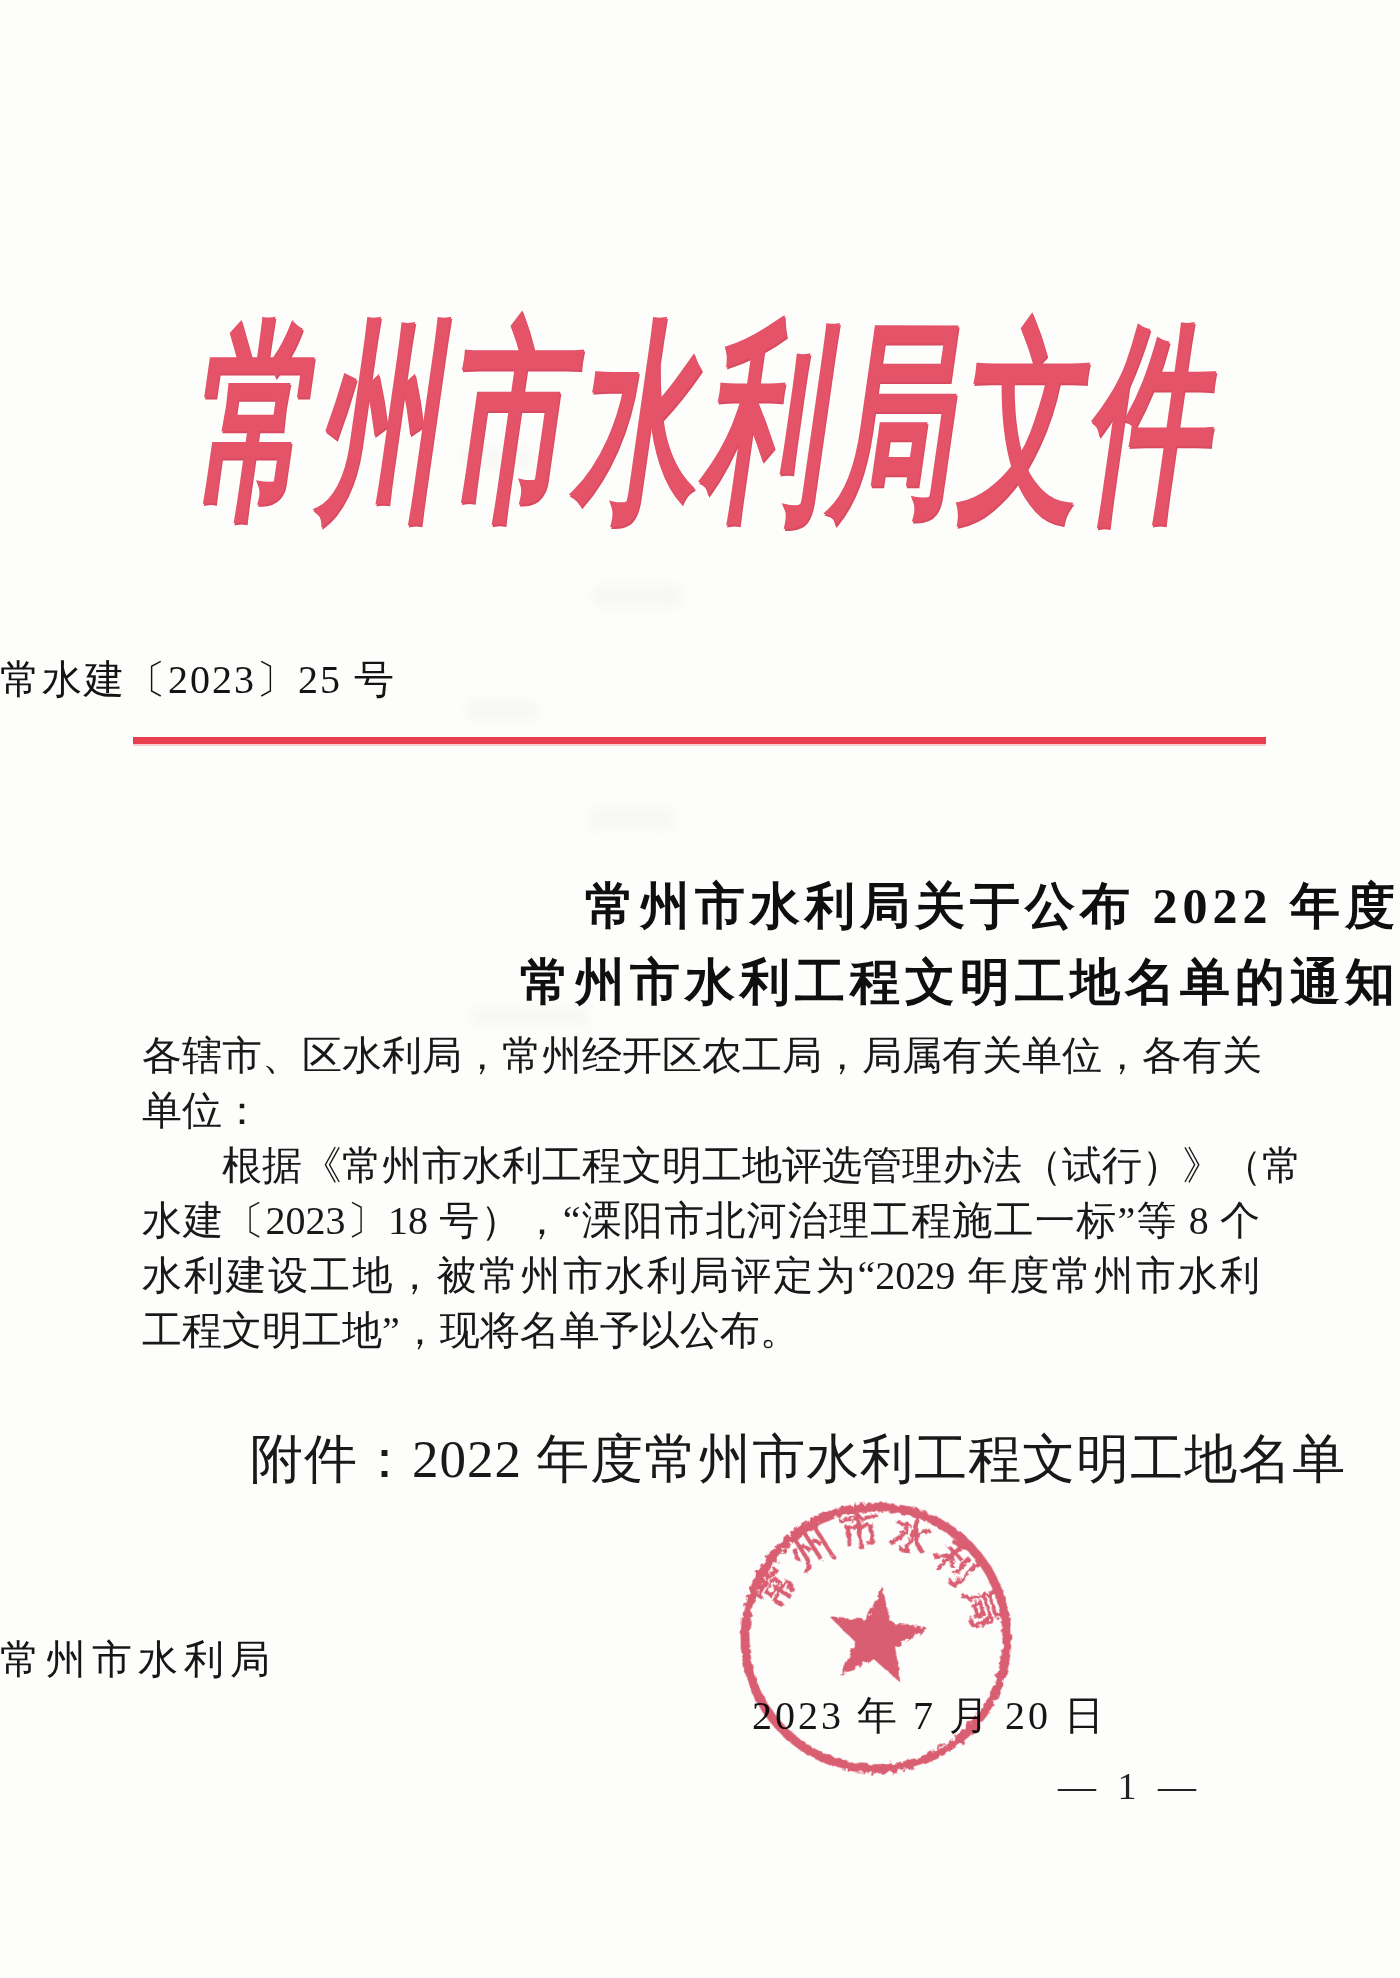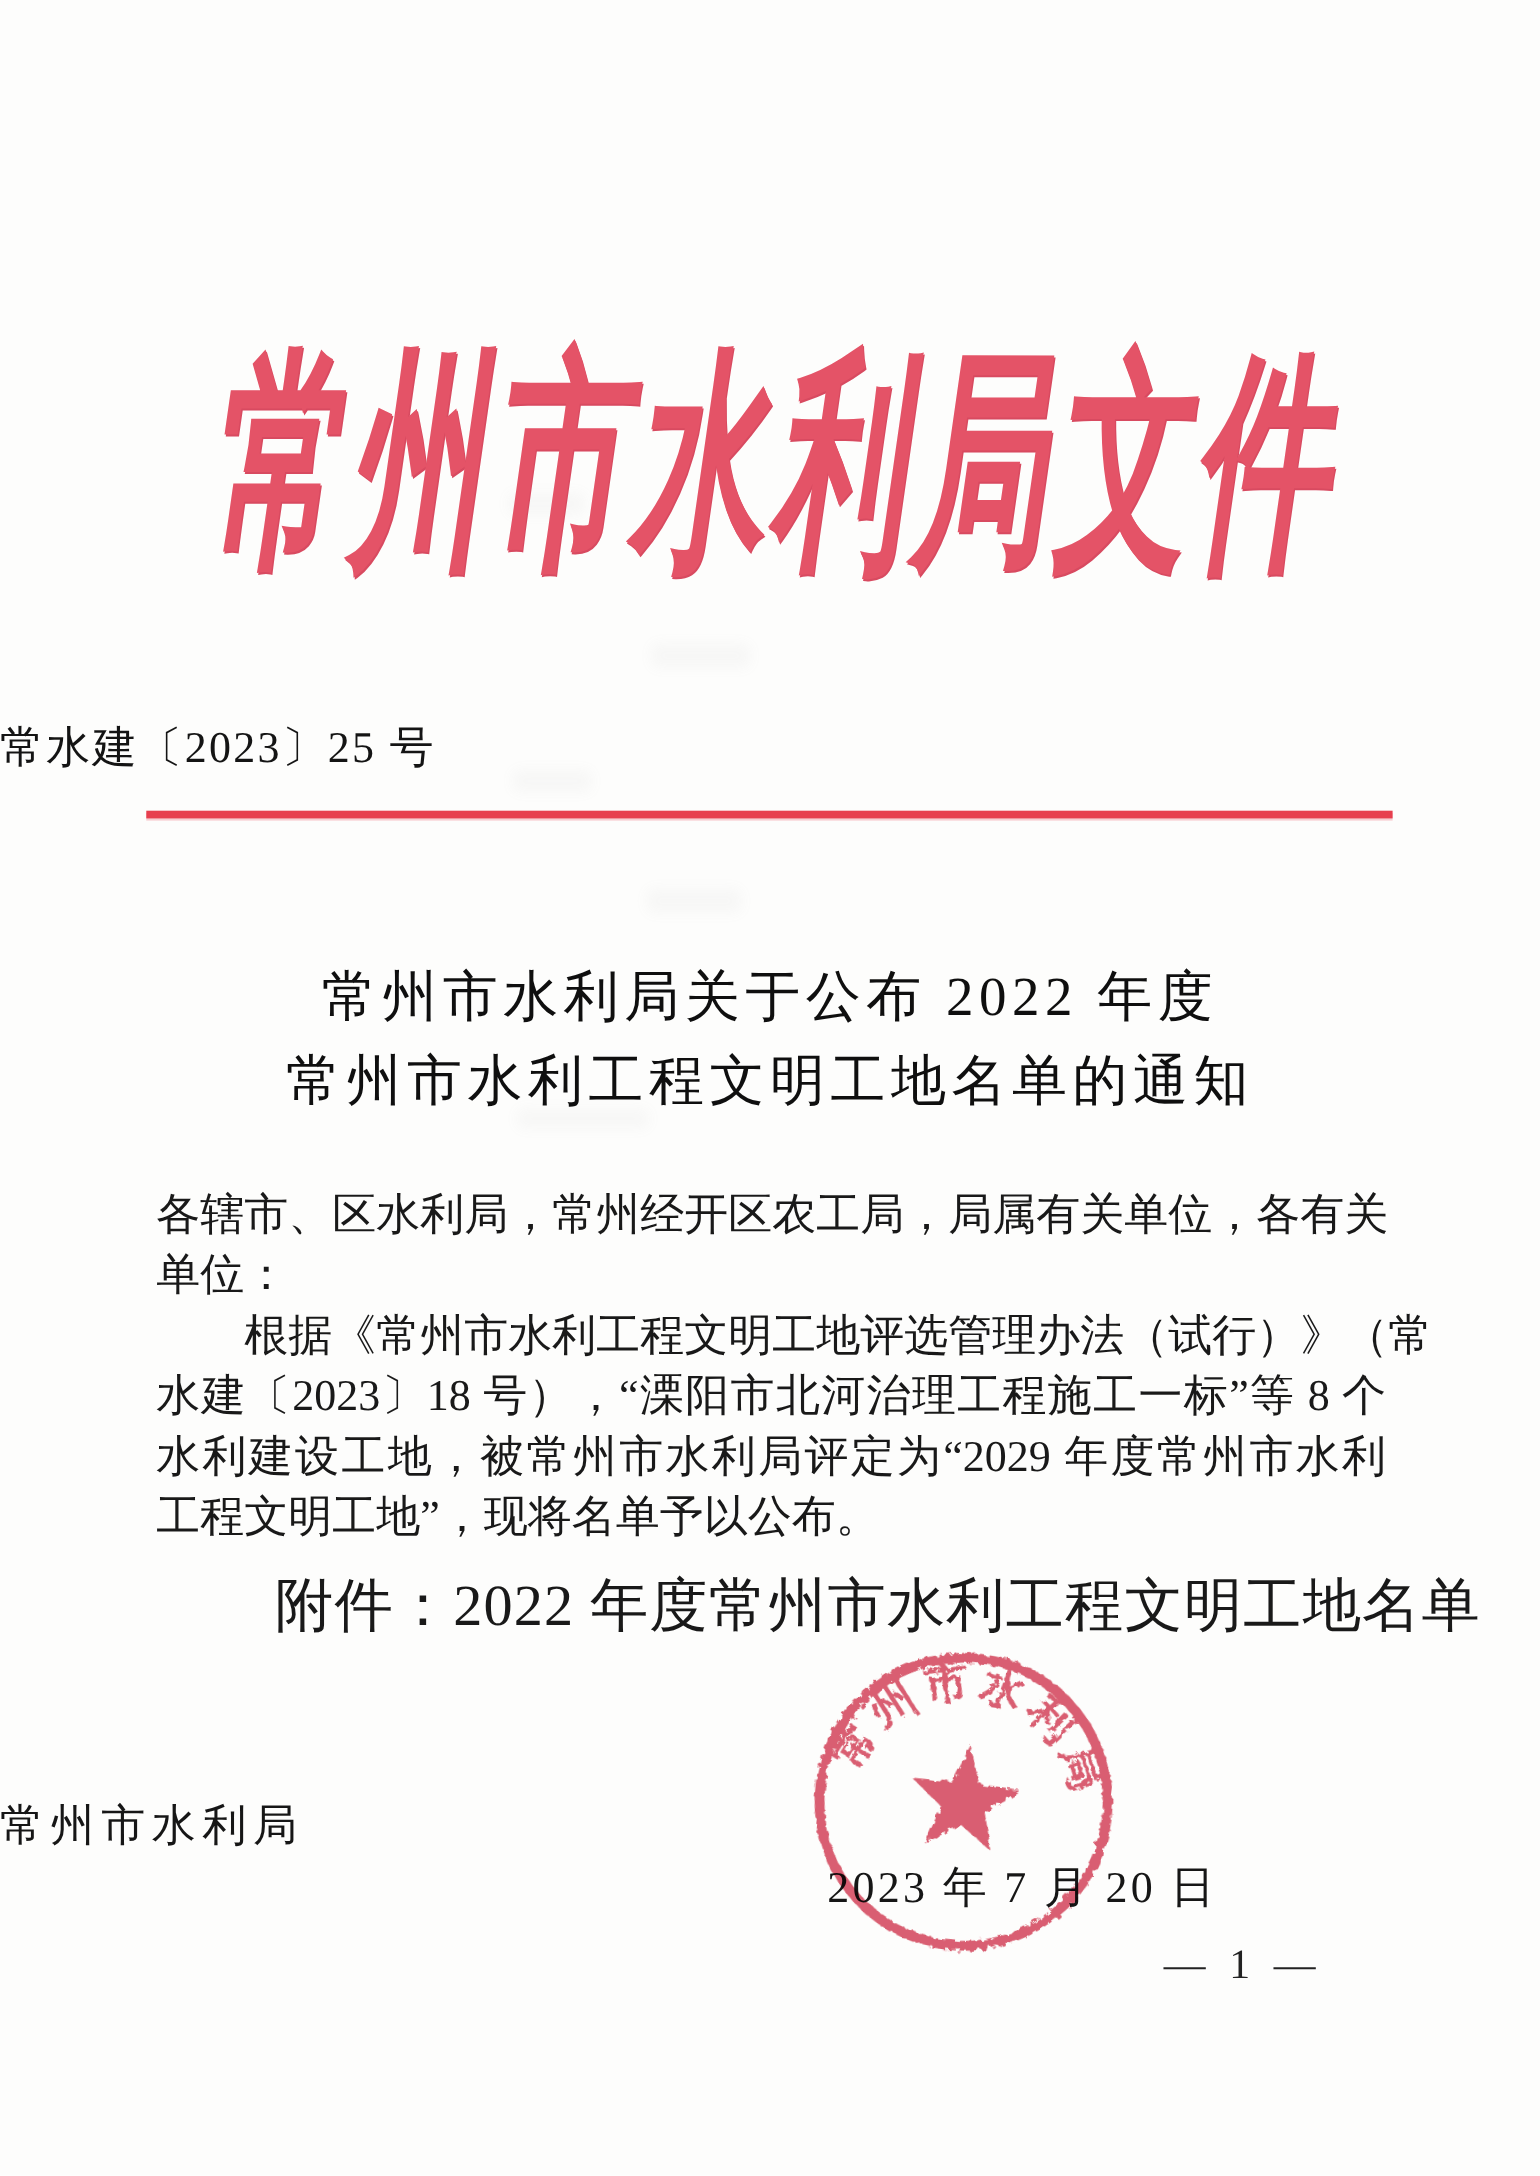--- a/index.html
+++ b/index.html
@@ -55,32 +55,32 @@
     height: 7px;
     background: #e73f4e;
     box-shadow: 0 2px 0 rgba(231,63,78,0.25);
   }
   
   .notice-title {
     position: absolute;
     top: 868px;
     left: 0;
     width: 100%;
-    text-align: center;
+    text-align: right;
     font-size: 50px;
-    font-weight: 400;
+    font-weight: 700;
     letter-spacing: 5px;
     line-height: 76px;
     color: #0f0f0f;
   }
   
   .body-block {
     position: absolute;
     left: 142px;
-    top: 1076px;
+    top: 1028px;
     width: 1118px;
     font-size: 40px;
     line-height: 55px;
     color: #191919;
   }
   .body-line { white-space: nowrap; }
   .body-line.fill { text-align: justify; text-align-last: justify; }
   .body-line.indent { padding-left: 80px; }
   .body-line.fill.indent { text-align-last: justify; }
   .attachment-line {

